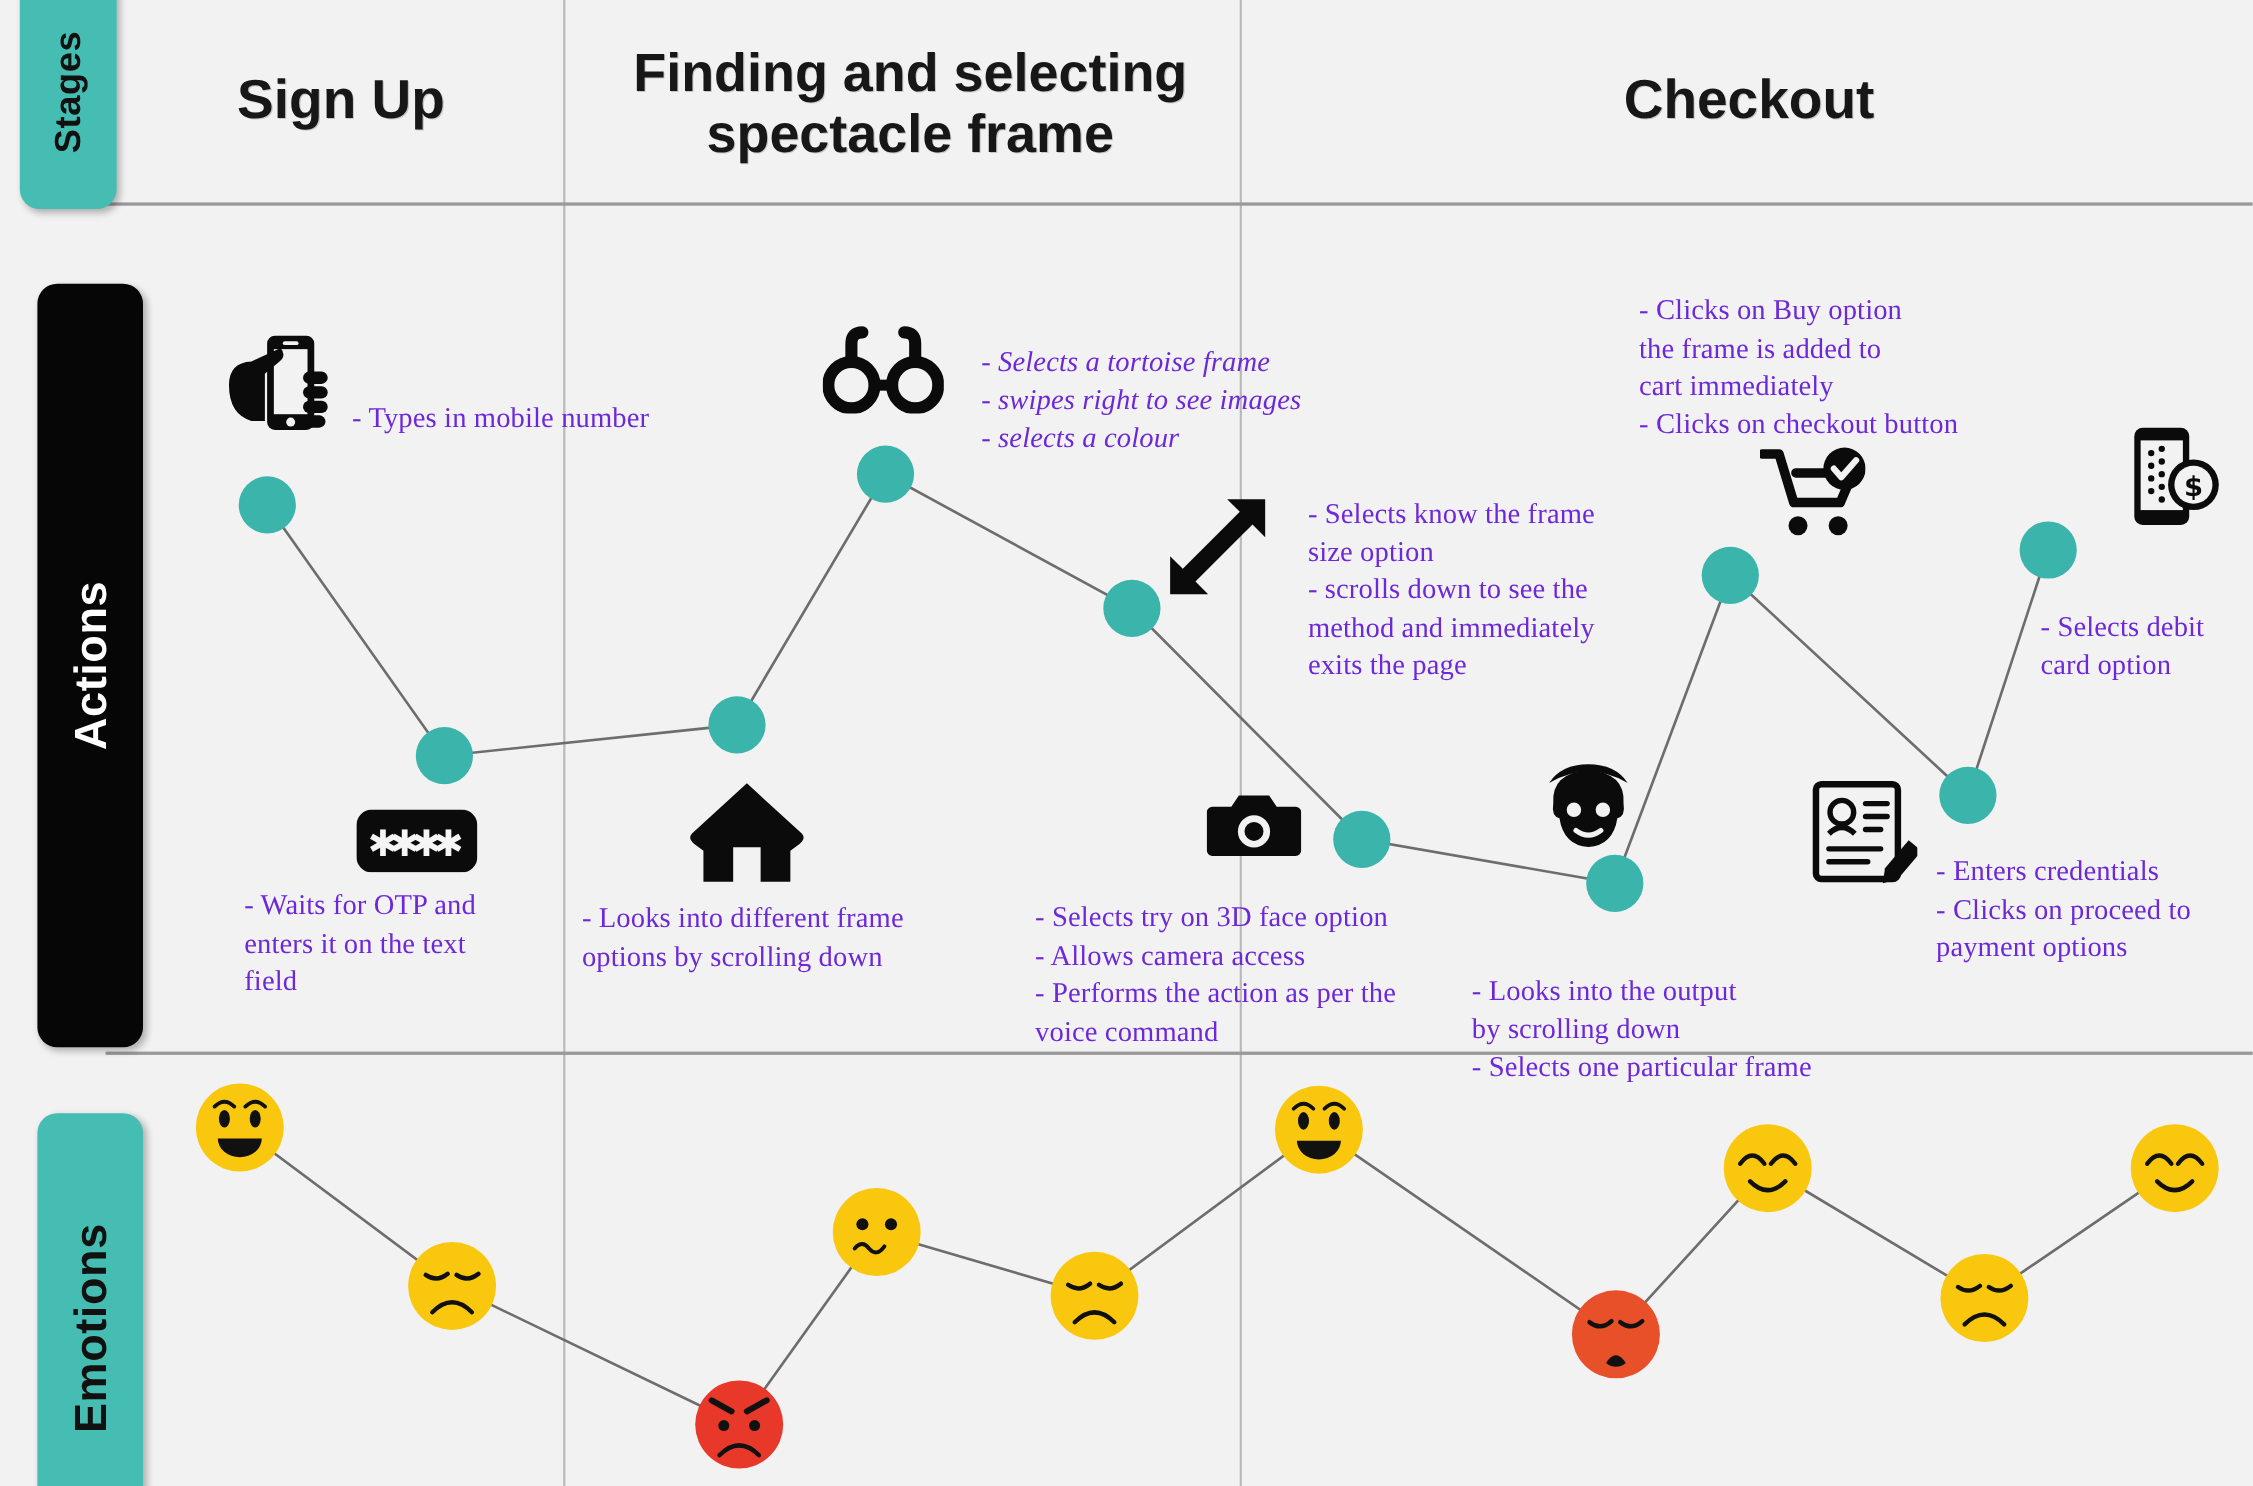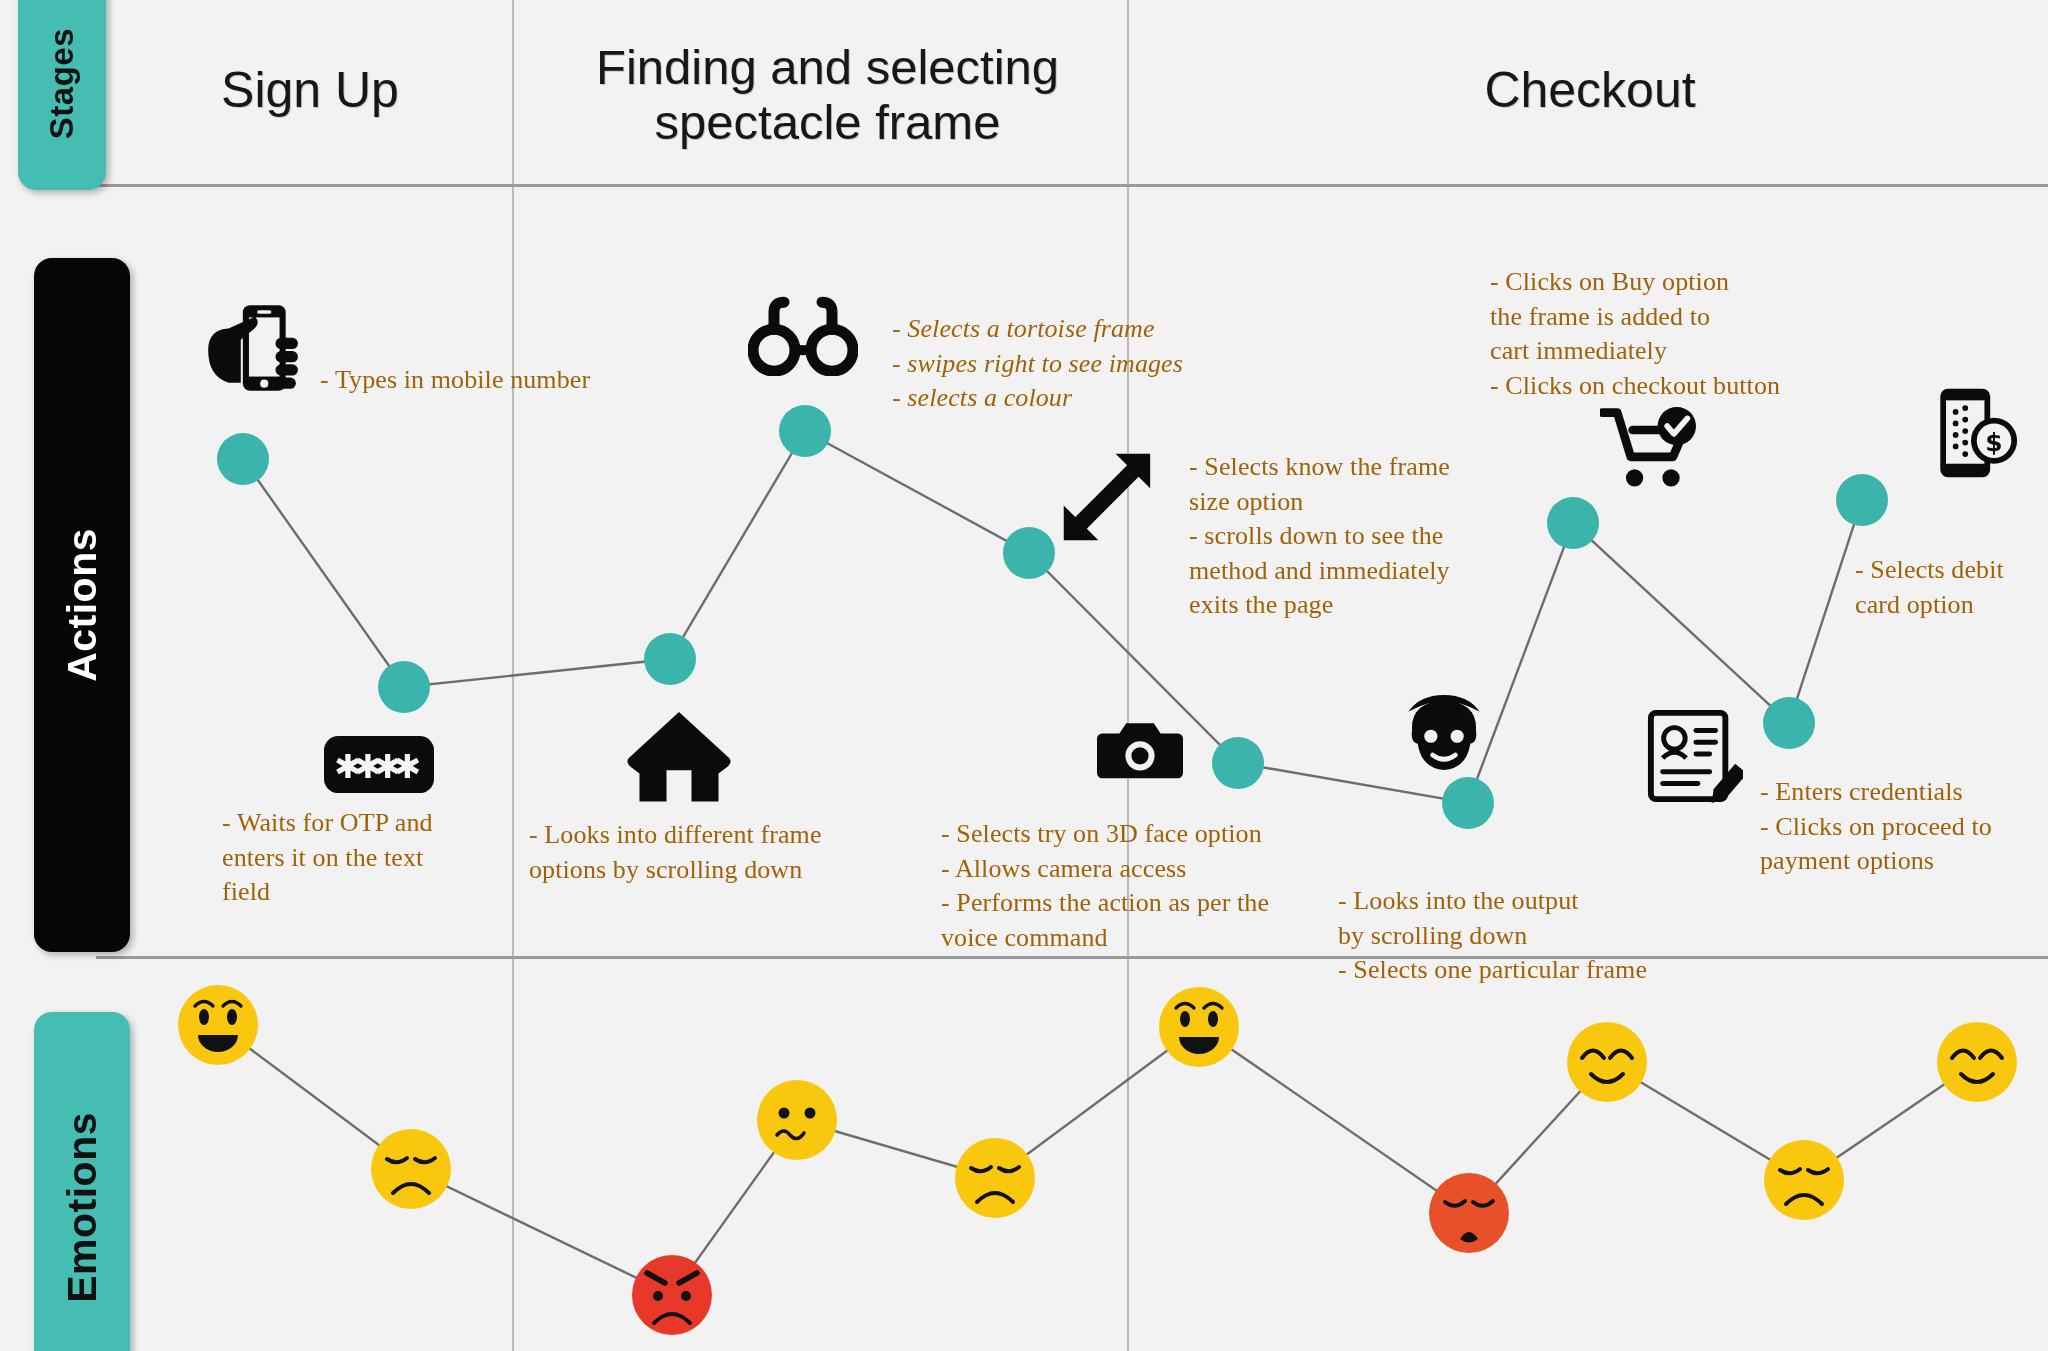--- a/index.html
+++ b/index.html
@@ -36,36 +36,36 @@
   .tab-stages span{color:#111;font-size:33px;}
   .tab-actions{left:34px;top:258px;width:96px;height:694px;background:#060606;}
   .tab-actions span{color:#ffffff;font-size:41px;}
   .tab-emotions{left:34px;top:1012px;width:96px;height:390px;background:#45bdb2;}
   .tab-emotions span{color:#111;font-size:41px;}
 
   
   .stage-title{
     position:absolute;
     font-family:"Liberation Sans", sans-serif;
-    font-weight:normal;
+    font-weight:bold;
     color:#171717;
     text-align:center;
     line-height:1.12;
     text-shadow:1px 1px 0 rgba(0,0,0,.18);
   }
 
   
   svg.layer{position:absolute;left:0;top:0;width:2048px;height:1351px;pointer-events:none;}
 
   
   .note{
     position:absolute;
     font-family:"Liberation Serif", serif;
     font-size:26px;
-    color:#a16207;
+    color:#6d28d9;
     line-height:1.33;
     white-space:pre-line;
     letter-spacing:.1px;
   }
 
   
   .icon{position:absolute;}
 </style>
 </head>
 <body>

